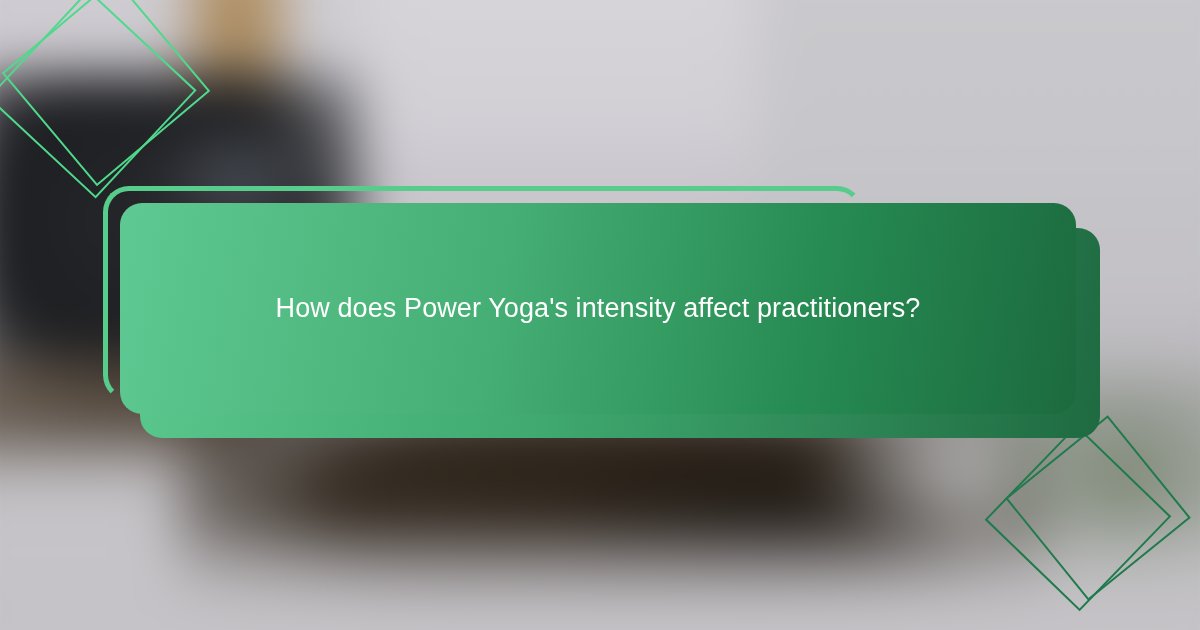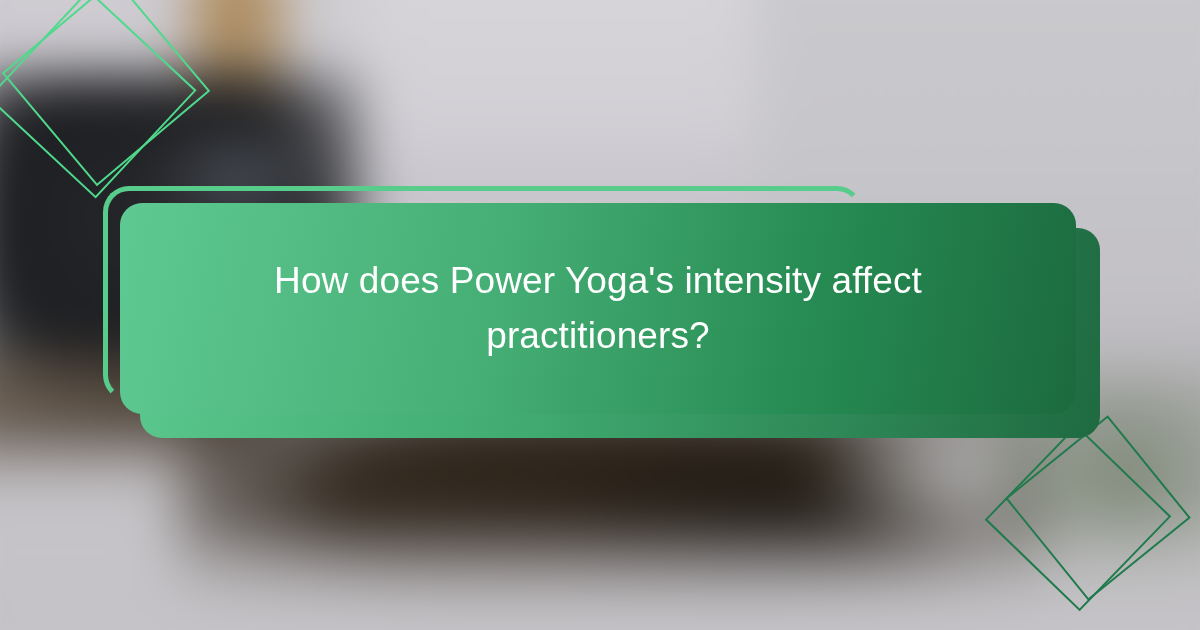--- a/index.html
+++ b/index.html
@@ -187,21 +187,21 @@
     background:linear-gradient(100deg,#5ec992 0%, #45ae74 40%, #268b52 72%, #1c6a3f 100%);
     display:flex;
     align-items:center;
     justify-content:center;
     padding:18px 58px;
   }
 
   #question-text {
     color:#ffffff;
     font-family:"Liberation Sans", sans-serif;
-    font-size:37px;
+    font-size:27px;
     font-weight:400;
     line-height:1.48;
     text-align:center;
     letter-spacing:.1px;
     max-width:700px;
   }
 </style>
 </head>
 <body>
 

